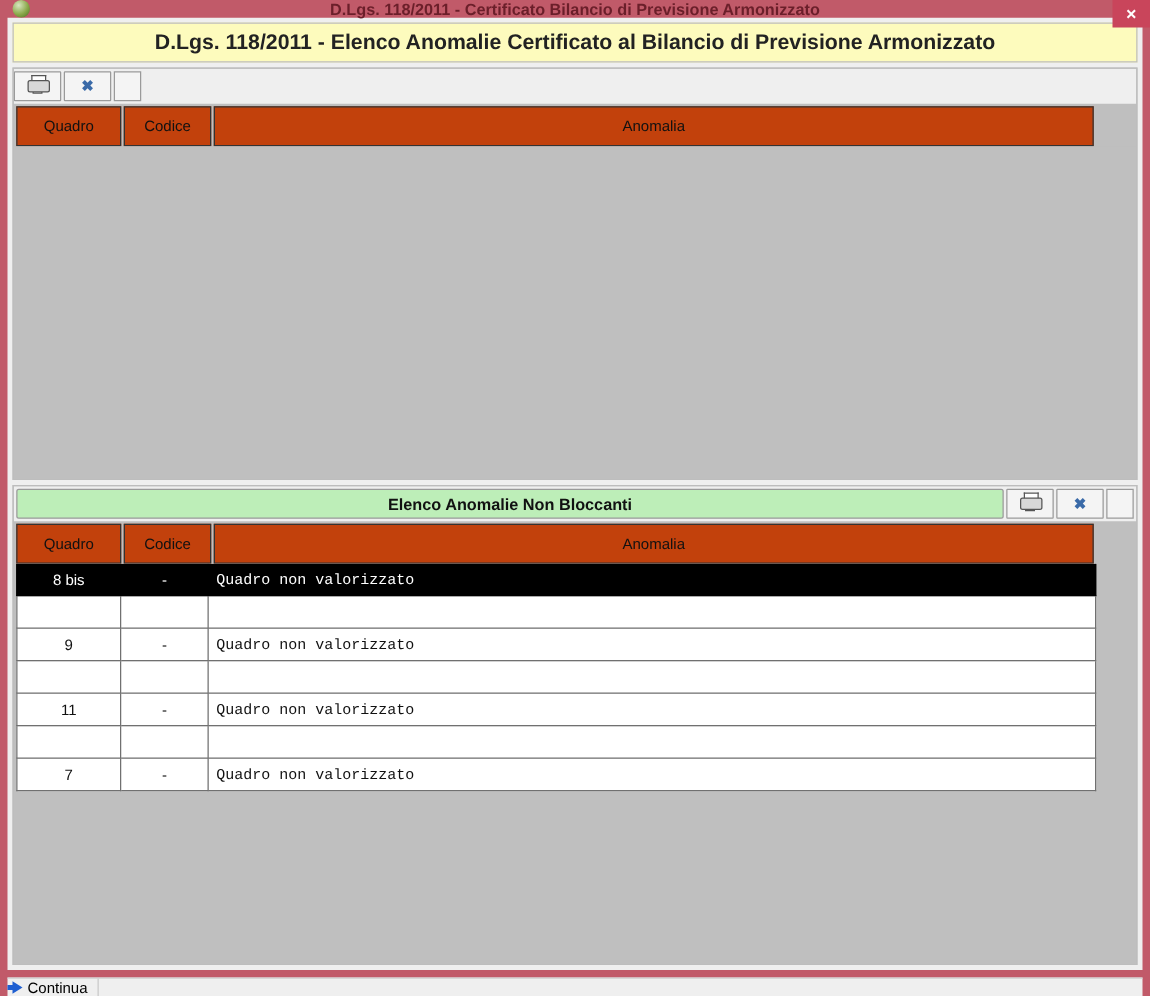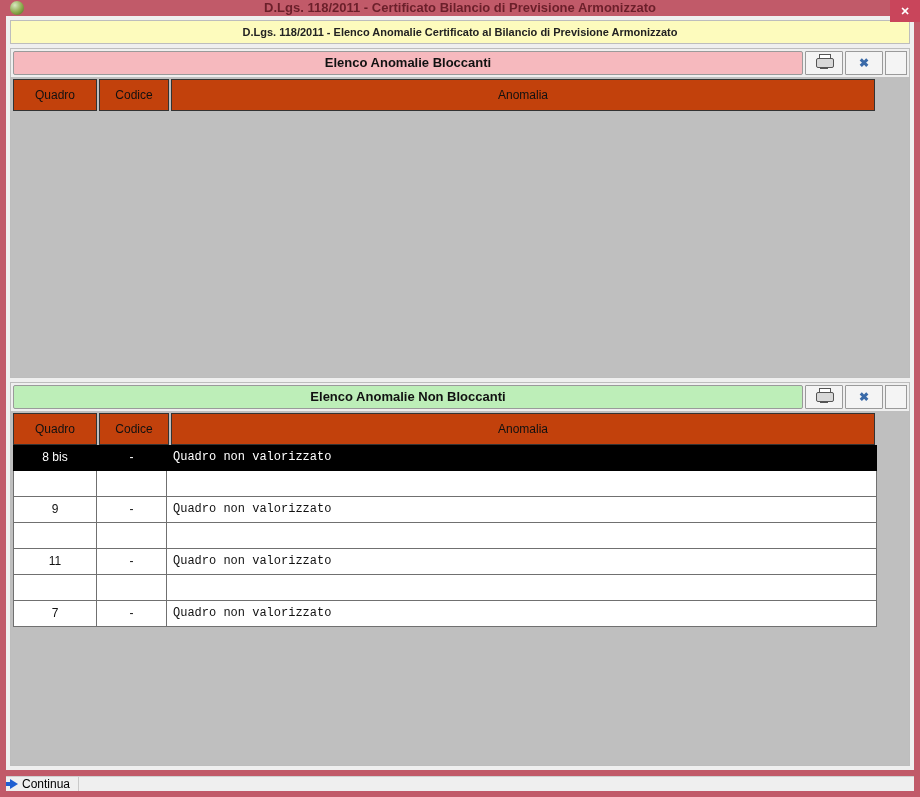--- a/index.html
+++ b/index.html
@@ -40,21 +40,21 @@
     margin: 0 6px 6px 6px;
     display: flex; flex-direction: column;
     padding: 4px 4px 0 4px;
   }
 
   .banner {
     background: #fdfbbd;
     border: 1px solid #bdbdbd;
     text-align: center;
     font-weight: bold;
-    font-size: 11px;
+    font-size: 17px;
     color: #222;
     padding: 5px 0;
     margin-bottom: 4px;
   }
 
   
   .section {
     border: 1px solid #bdbdbd;
     background: #bfbfbf;
     margin-bottom: 4px;
@@ -209,21 +209,20 @@
   <div class="title">D.Lgs. 118/2011 - Certificato Bilancio di Previsione Armonizzato</div>
   <div class="close">✕</div>
 </div>
 
 <div class="client">
 
   <div class="banner">D.Lgs. 118/2011 - Elenco Anomalie Certificato al Bilancio di Previsione Armonizzato</div>
 
   <div class="section top">
     <div class="section-header">
-      <div class="section-title pink">Elenco Anomalie Bloccanti</div>
       <div class="hdr-btn">
         <span class="printer-icon">
             <span class="tray"></span>
           </span>
       </div>
       <div class="hdr-btn">
         <span class="x-icon">✖</span>
       </div>
       <div class="hdr-spacer"></div>
     </div>

